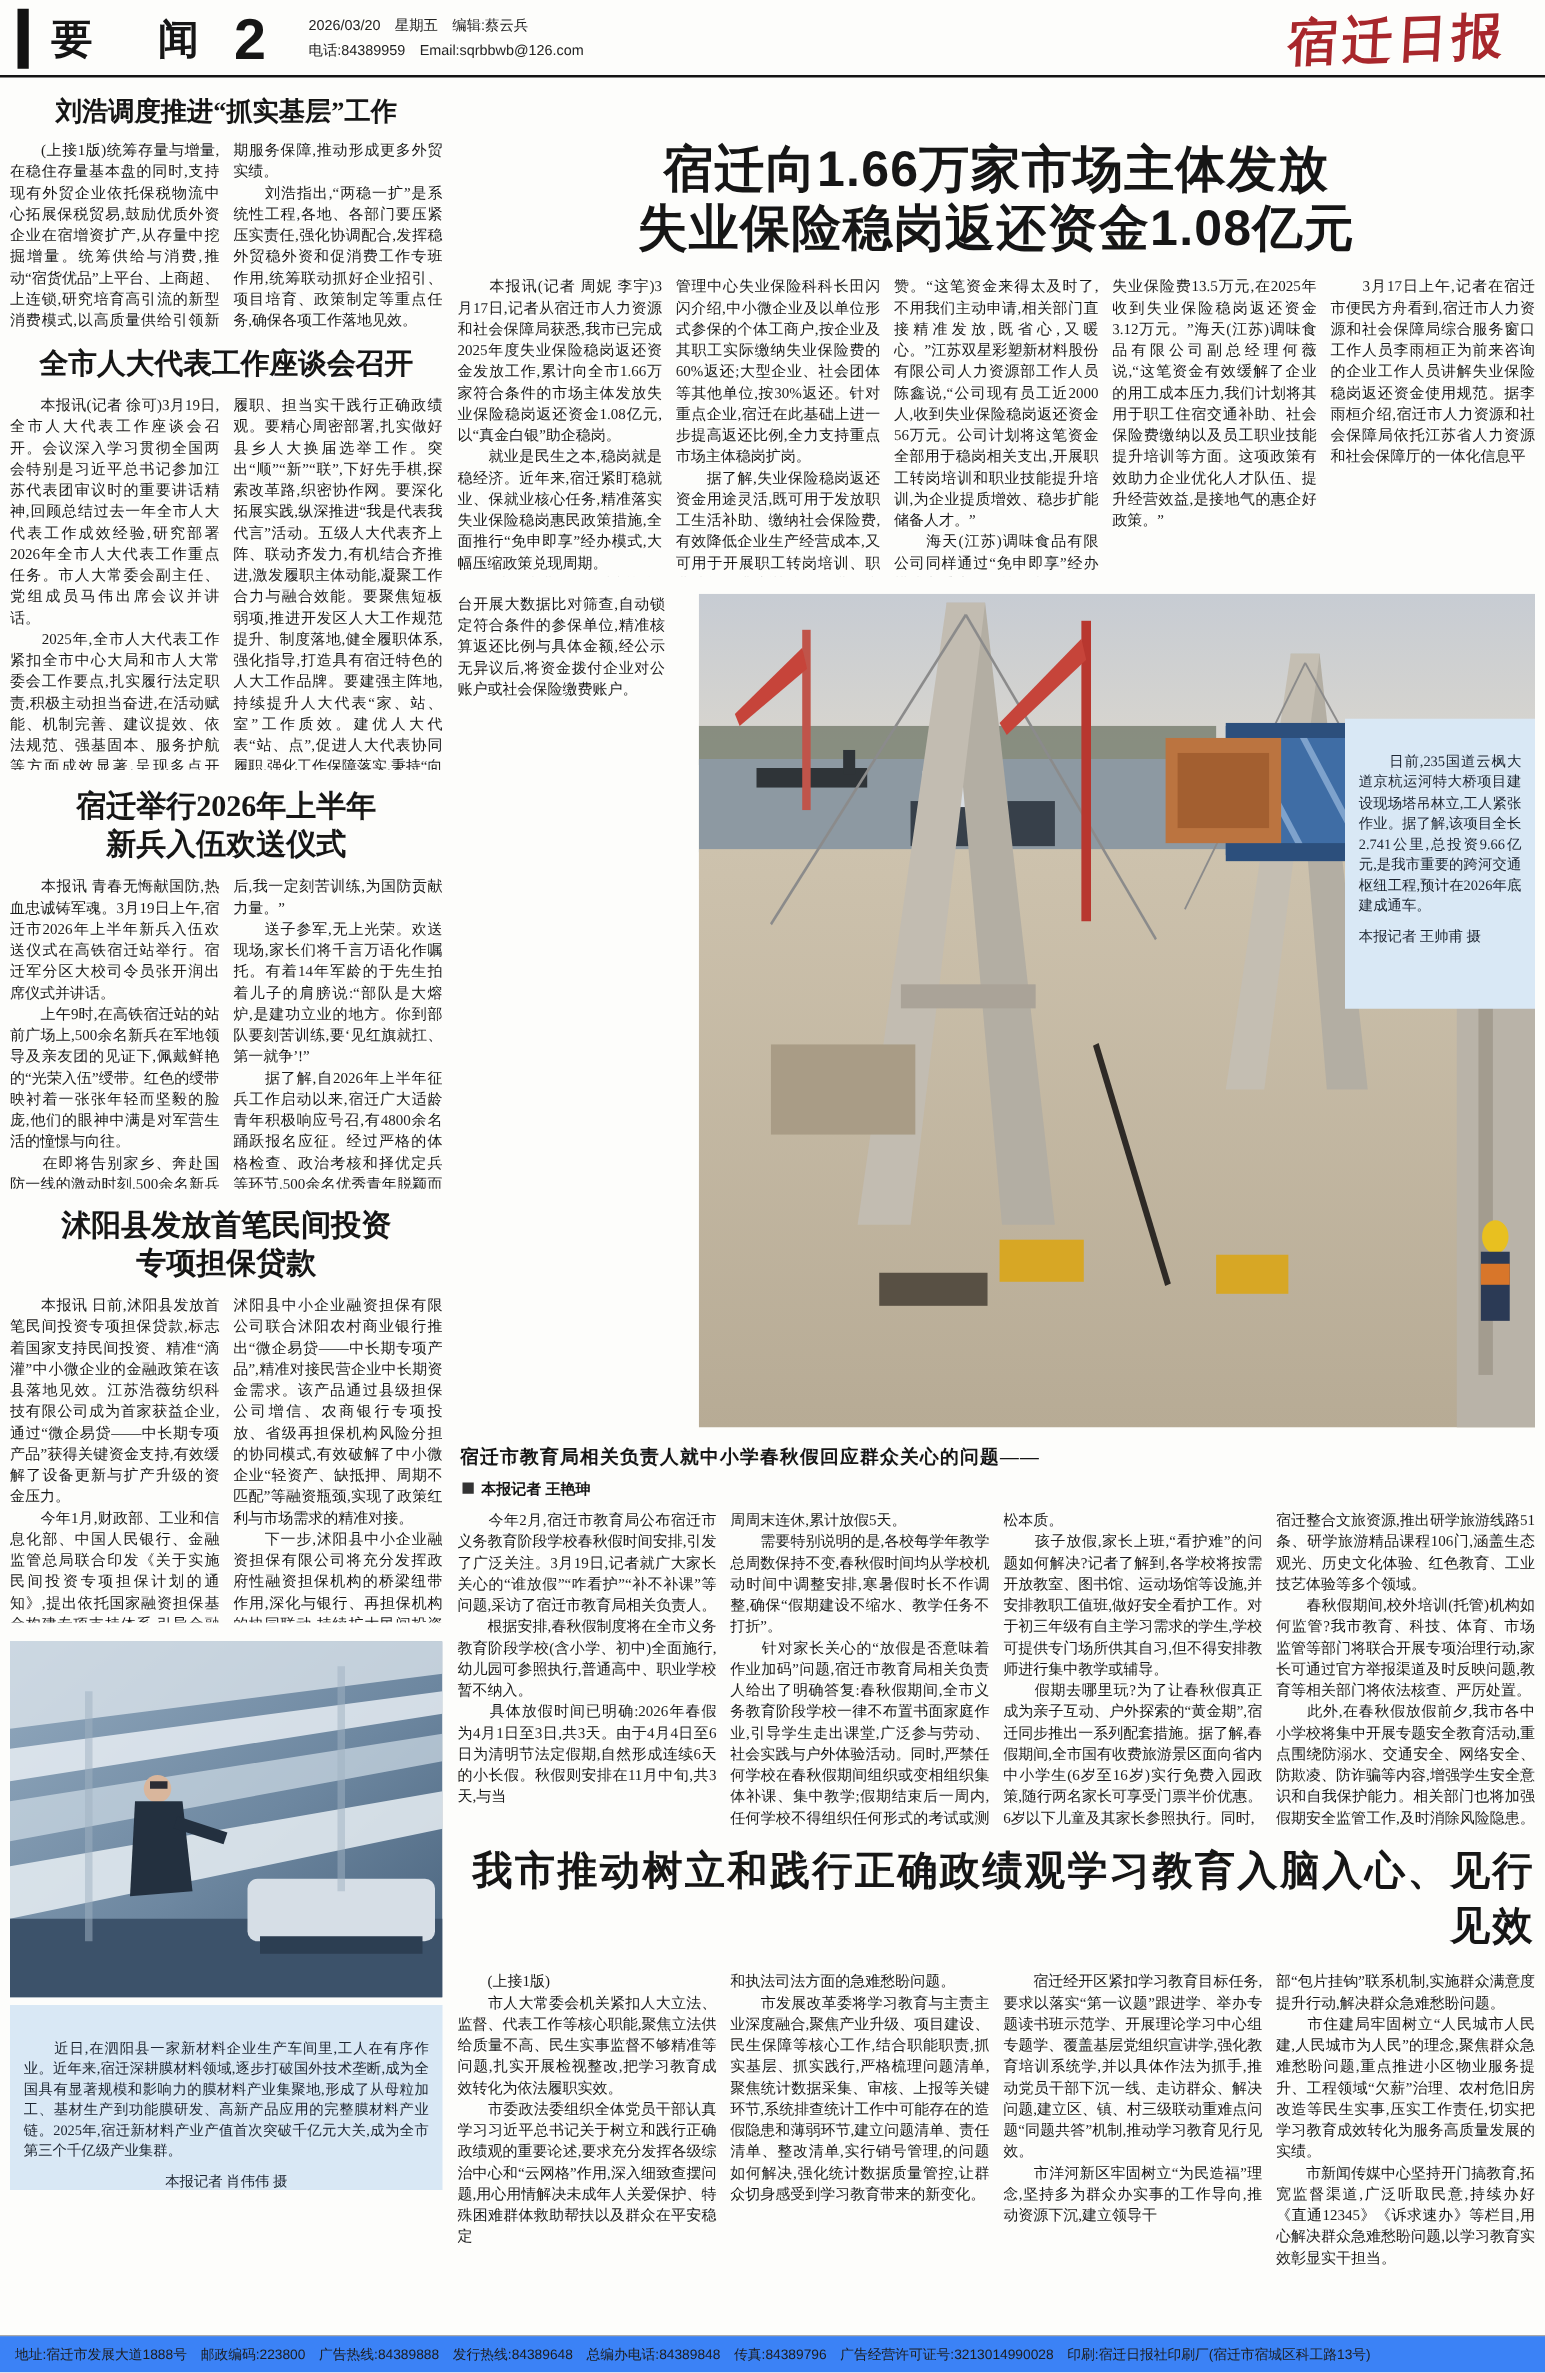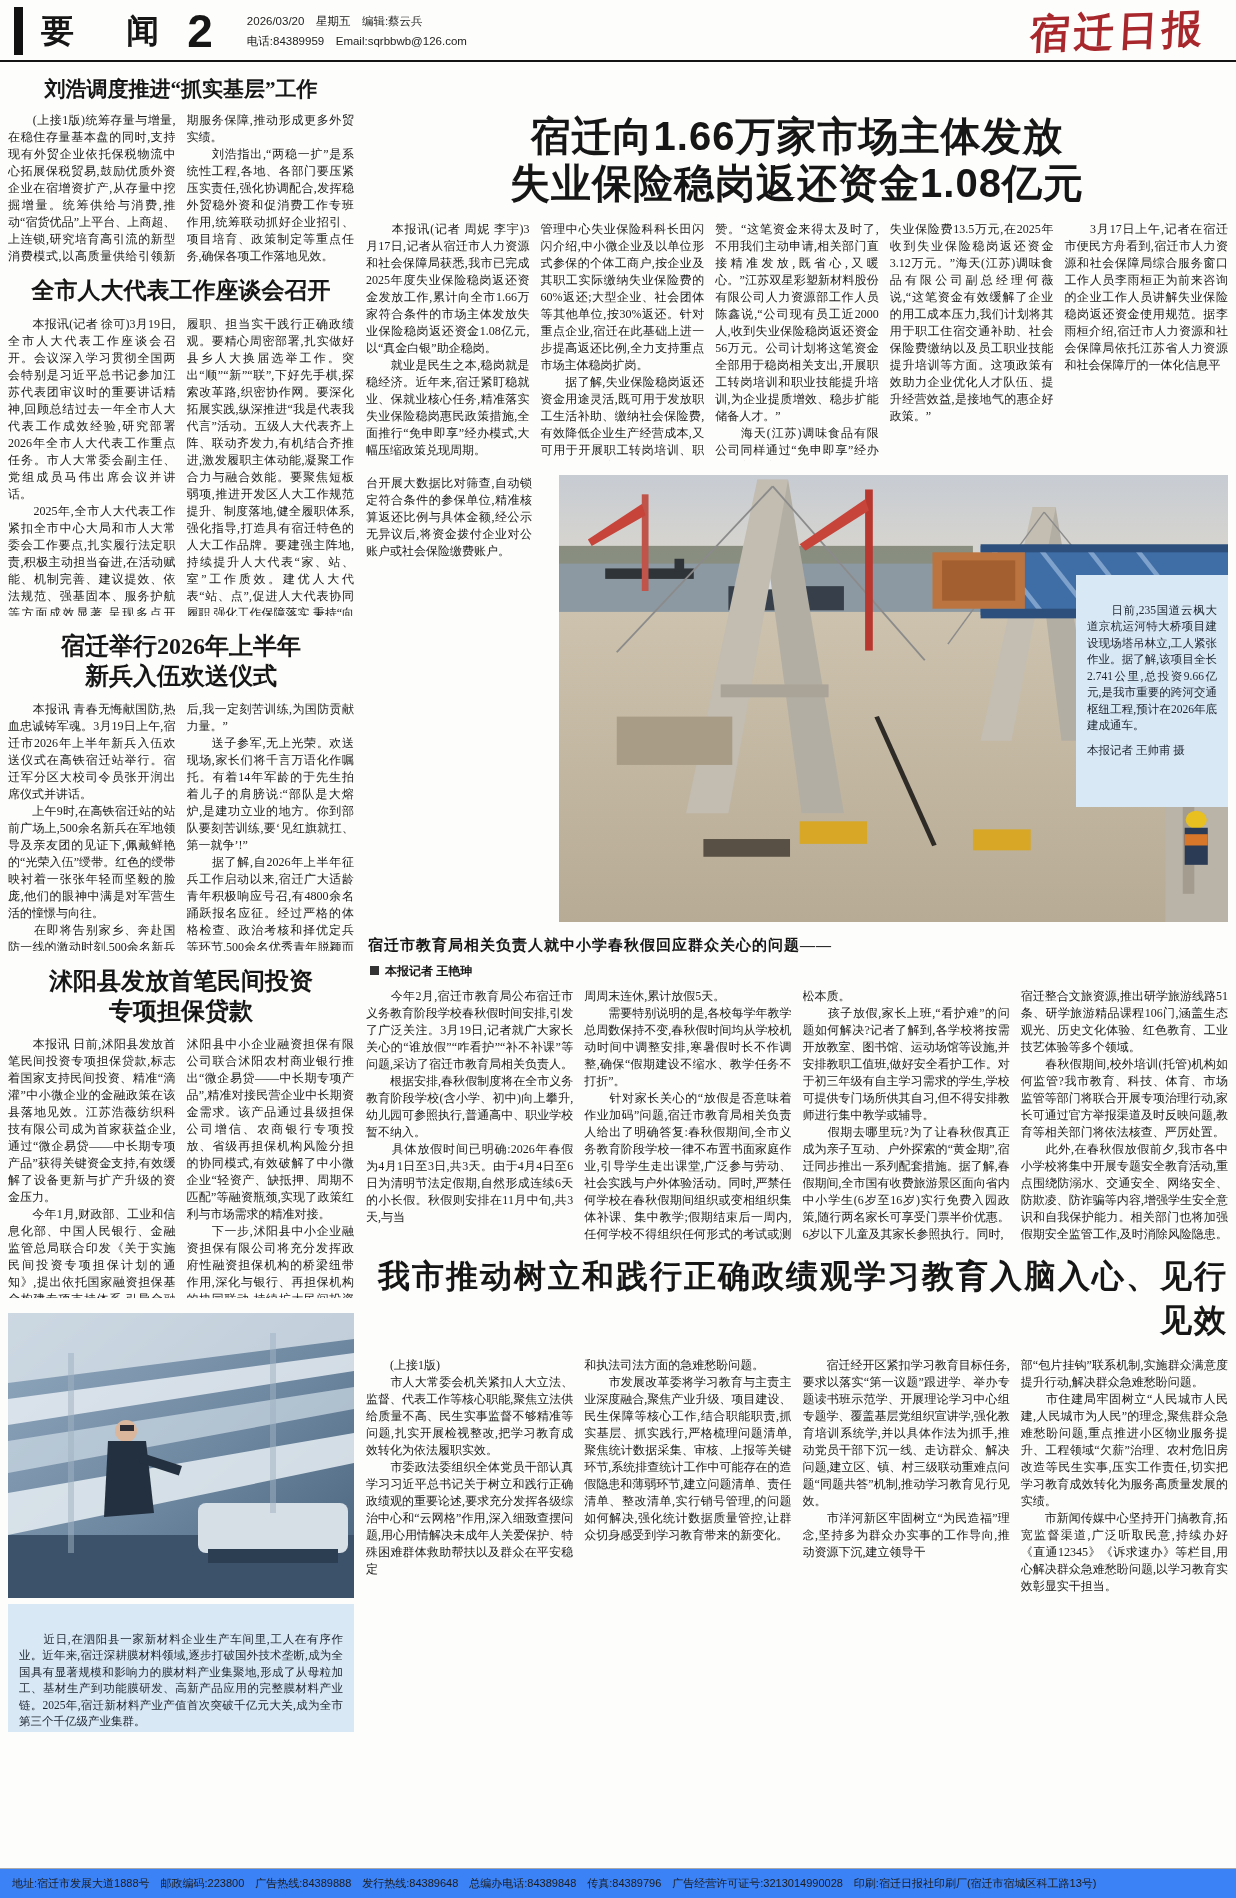--- a/index.html
+++ b/index.html
@@ -38,21 +38,21 @@
     flex:1; font-size:12px; line-height:17px; text-align:justify;
     white-space:pre-line; overflow:hidden; color:#1a1a1a;
   }
   .h150{height:150px}.h300{height:300px}.h250{height:250px}.h262{height:262px}
   .h240{height:240px}.h252{height:252px}.h366{height:366px}.h555{height:555px}
   
   .main-headline {
     text-align:center; font-family:"Liberation Sans",sans-serif;
     font-weight:900; font-size:40px; line-height:1.18; letter-spacing:1px; margin:6px 0 14px 0;
   }
-  .photo-row { display:flex; gap:27px; height:447px; margin-bottom:14px; }
+  .photo-row { display:flex; gap:27px; height:667px; margin-bottom:14px; }
   .tail-col { width:166px; flex:none; }
   .photo-wrap { position:relative; flex:1; }
   .photo-wrap svg { display:block; width:100%; height:100%; }
   .caption-box {
     background:#d9e8f5; font-size:11.5px; line-height:16.5px;
     text-align:justify; white-space:pre-line; color:#1c2430; padding:10px 11px;
   }
   .bridge-caption {
     position:absolute; right:0; top:100px; width:152px; height:232px; overflow:hidden;
   }
@@ -65,21 +65,21 @@
   }
   .byline { font-size:12px; font-weight:700; font-family:"Liberation Sans",sans-serif; margin:0 0 8px 4px; }
   .byline .sq { display:inline-block; width:9px; height:9px; background:#333; margin-right:6px; }
   
   .bottom-headline {
     text-align:right; font-size:32px; font-weight:900; letter-spacing:2px;
     font-family:"Liberation Serif",serif; margin:4px 0 14px 0;
   }
   
   .rail-photo { width:100%; height:285px; display:block; }
-  .factory-caption { height:128px; overflow:hidden; margin-top:6px; }
+  .factory-caption { height:148px; overflow:hidden; margin-top:6px; }
   
   #footer {
     position:absolute; left:0; right:0; bottom:0; height:30px;
     background:#3b82f6; border-top:1px solid #aaa;
     display:flex; align-items:center; padding:0 12px;
     font-family:"Liberation Sans",sans-serif; font-size:11px; color:#1d1d1d; white-space:nowrap; overflow:hidden;
   }
 </style>
 </head>
 <body>
@@ -269,21 +269,21 @@
             <div class="caption-credit">本报记者 王帅甫 摄</div>
           </div>
         </div>
       </div>
 
       <div class="art">
         <div class="kicker">宿迁市教育局相关负责人就中小学春秋假回应群众关心的问题——</div>
         <div class="byline"><span class="sq"></span><span>本报记者 王艳珅</span></div>
         <div class="a-body">
           <div class="col h252">　　今年2月,宿迁市教育局公布宿迁市义务教育阶段学校春秋假时间安排,引发了广泛关注。3月19日,记者就广大家长关心的“谁放假”“咋看护”“补不补课”等问题,采访了宿迁市教育局相关负责人。
-　　根据安排,春秋假制度将在全市义务教育阶段学校(含小学、初中)向上攀升,幼儿园可参照执行,普通高中、职业学校暂不纳入。
+　　根据安排,春秋假制度将在全市义务教育阶段学校(含小学、初中)全面施行,幼儿园可参照执行,普通高中、职业学校暂不纳入。
 　　具体放假时间已明确:2026年春假为4月1日至3日,共3天。由于4月4日至6日为清明节法定假期,自然形成连续6天的小长假。秋假则安排在11月中旬,共3天,与当</div>
           <div class="col h252">周周末连休,累计放假5天。
 　　需要特别说明的是,各校每学年教学总周数保持不变,春秋假时间均从学校机动时间中调整安排,寒暑假时长不作调整,确保“假期建设不缩水、教学任务不打折”。
 　　针对家长关心的“放假是否意味着作业加码”问题,宿迁市教育局相关负责人给出了明确答复:春秋假期间,全市义务教育阶段学校一律不布置书面家庭作业,引导学生走出课堂,广泛参与劳动、社会实践与户外体验活动。同时,严禁任何学校在春秋假期间组织或变相组织集体补课、集中教学;假期结束后一周内,任何学校不得组织任何形式的考试或测验,真正让假期回归放</div>
           <div class="col h252">松本质。
 　　孩子放假,家长上班,“看护难”的问题如何解决?记者了解到,各学校将按需开放教室、图书馆、运动场馆等设施,并安排教职工值班,做好安全看护工作。对于初三年级有自主学习需求的学生,学校可提供专门场所供其自习,但不得安排教师进行集中教学或辅导。
 　　假期去哪里玩?为了让春秋假真正成为亲子互动、户外探索的“黄金期”,宿迁同步推出一系列配套措施。据了解,春假期间,全市国有收费旅游景区面向省内中小学生(6岁至16岁)实行免费入园政策,随行两名家长可享受门票半价优惠。6岁以下儿童及其家长参照执行。同时,</div>
           <div class="col h252">宿迁整合文旅资源,推出研学旅游线路51条、研学旅游精品课程106门,涵盖生态观光、历史文化体验、红色教育、工业技艺体验等多个领域。
 　　春秋假期间,校外培训(托管)机构如何监管?我市教育、科技、体育、市场监管等部门将联合开展专项治理行动,家长可通过官方举报渠道及时反映问题,教育等相关部门将依法核查、严厉处置。
 　　此外,在春秋假放假前夕,我市各中小学校将集中开展专题安全教育活动,重点围绕防溺水、交通安全、网络安全、防欺凌、防诈骗等内容,增强学生安全意识和自我保护能力。相关部门也将加强假期安全监管工作,及时消除风险隐患。</div>

